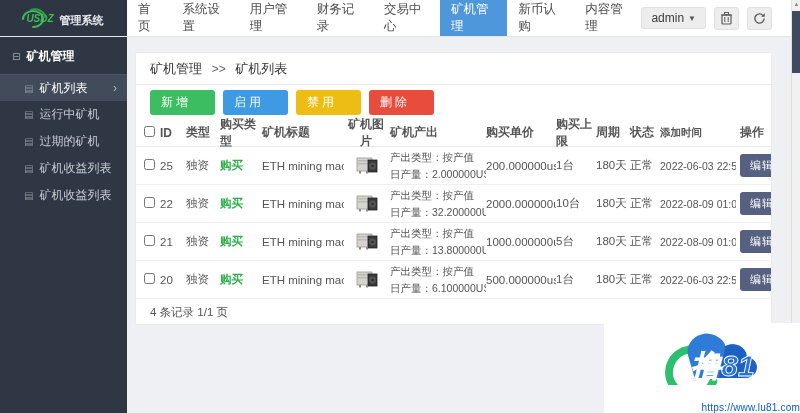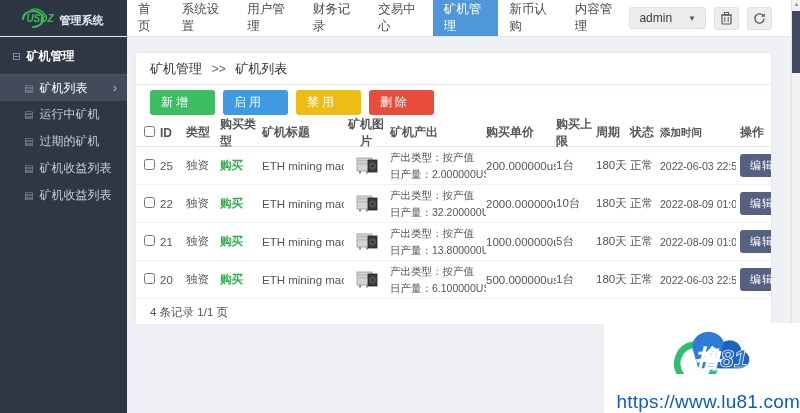--- a/index.html
+++ b/index.html
@@ -8,21 +8,21 @@
   
   .navbar { position:absolute; top:0; left:0; width:800px; height:37px; background:#fff; border-bottom:1px solid #e4e6e9; display:flex; align-items:stretch; z-index:3; }
   .logo { width:127px; background:#2e3644; display:flex; align-items:center; justify-content:center; gap:3px; flex:none; }
   .logo-mark { font-style:italic; font-weight:bold; font-size:10px; color:#3fba54; position:relative; padding:2px 3px; }
   .logo-mark svg { position:absolute; left:-4px; top:-4px; }
   .logo-title { color:#e8eaee; font-size:11px; font-weight:bold; padding-top:4px; }
   .nav-items { display:flex; align-items:stretch; }
   .nav-item { display:flex; align-items:center; padding:0 11px; font-size:12.5px; color:#4d4d4d; cursor:pointer; }
   .nav-item.active { background:#4e97db; color:#fff; }
   .nav-right { margin-left:auto; display:flex; align-items:center; gap:8px; padding-right:28px; }
-  .admin-select { background:#ededed; border:1px solid #e0e0e0; border-radius:3px; padding:3px 9px; font-size:12px; color:#3c3c3c; display:flex; align-items:center; gap:16px; cursor:pointer; }
+  .admin-select { background:#ededed; border:1px solid #e0e0e0; border-radius:3px; padding:3px 9px; font-size:12px; color:#3c3c3c; display:flex; align-items:center; gap:4px; cursor:pointer; }
   .caret { font-size:8px; color:#555; }
   .icon-btn { width:25px; height:23px; background:#ededed; border:1px solid #e0e0e0; border-radius:3px; display:flex; align-items:center; justify-content:center; cursor:pointer; }
 
   
   .sidebar { position:absolute; top:37px; left:0; width:127px; height:376px; background:#2f3744; z-index:2; }
   .side-section { display:flex; align-items:center; gap:6px; padding:11px 12px 9px 12px; color:#fff; font-size:12px; font-weight:bold; }
   .side-section .sq { color:#9aa3af; font-size:10px; font-weight:normal; }
   .side-item { display:flex; align-items:center; gap:6px; height:27px; padding-left:24px; font-size:12px; color:#c6ccd4; cursor:pointer; position:relative; }
   .side-item .sq { color:#8b939e; font-size:10px; }
   .side-item.active { background:#414b5a; color:#fff; border-top:1px solid #4a5465; }
@@ -61,21 +61,21 @@
 
   .summary { padding:6px 14px 4px 14px; font-size:11.5px; color:#555; }
 
   
   .vscroll { position:absolute; right:0; top:0; width:9px; height:413px; background:#f1f1f1; border-left:1px solid #e2e2e2; z-index:6; }
   .v-arrow { width:9px; height:9px; color:#8a8a8a; font-size:6px; line-height:9px; text-align:center; background:#f1f1f1; }
   .v-thumb { position:absolute; top:11px; left:0; width:9px; height:62px; background:#3f4960; }
 
   
   .watermark { position:absolute; right:0; bottom:0; width:196px; height:90px; background:#fff; z-index:10; display:flex; flex-direction:column; align-items:flex-end;gap:21px; }
-  .wm-url { font-size:19px; color:#0c5bd6; margin-top:-4px; letter-spacing:0.2px; }
+  .wm-url { font-size:10px; color:#0c5bd6; margin-top:-4px; letter-spacing:0.2px; }
 </style>
 </head>
 <body>
 
 <div class="navbar">
   <div class="logo">
     <span class="logo-mark">
       <svg width="30" height="22" viewBox="0 0 30 22">
         <path d="M4 12 A 10 8 0 1 1 14 20" fill="none" stroke="#3fba54" stroke-width="2" stroke-linecap="round"></path>
         <path d="M26 10 A 10 8 0 0 0 12 3" fill="none" stroke="#2e9e44" stroke-width="2" stroke-linecap="round"></path>

